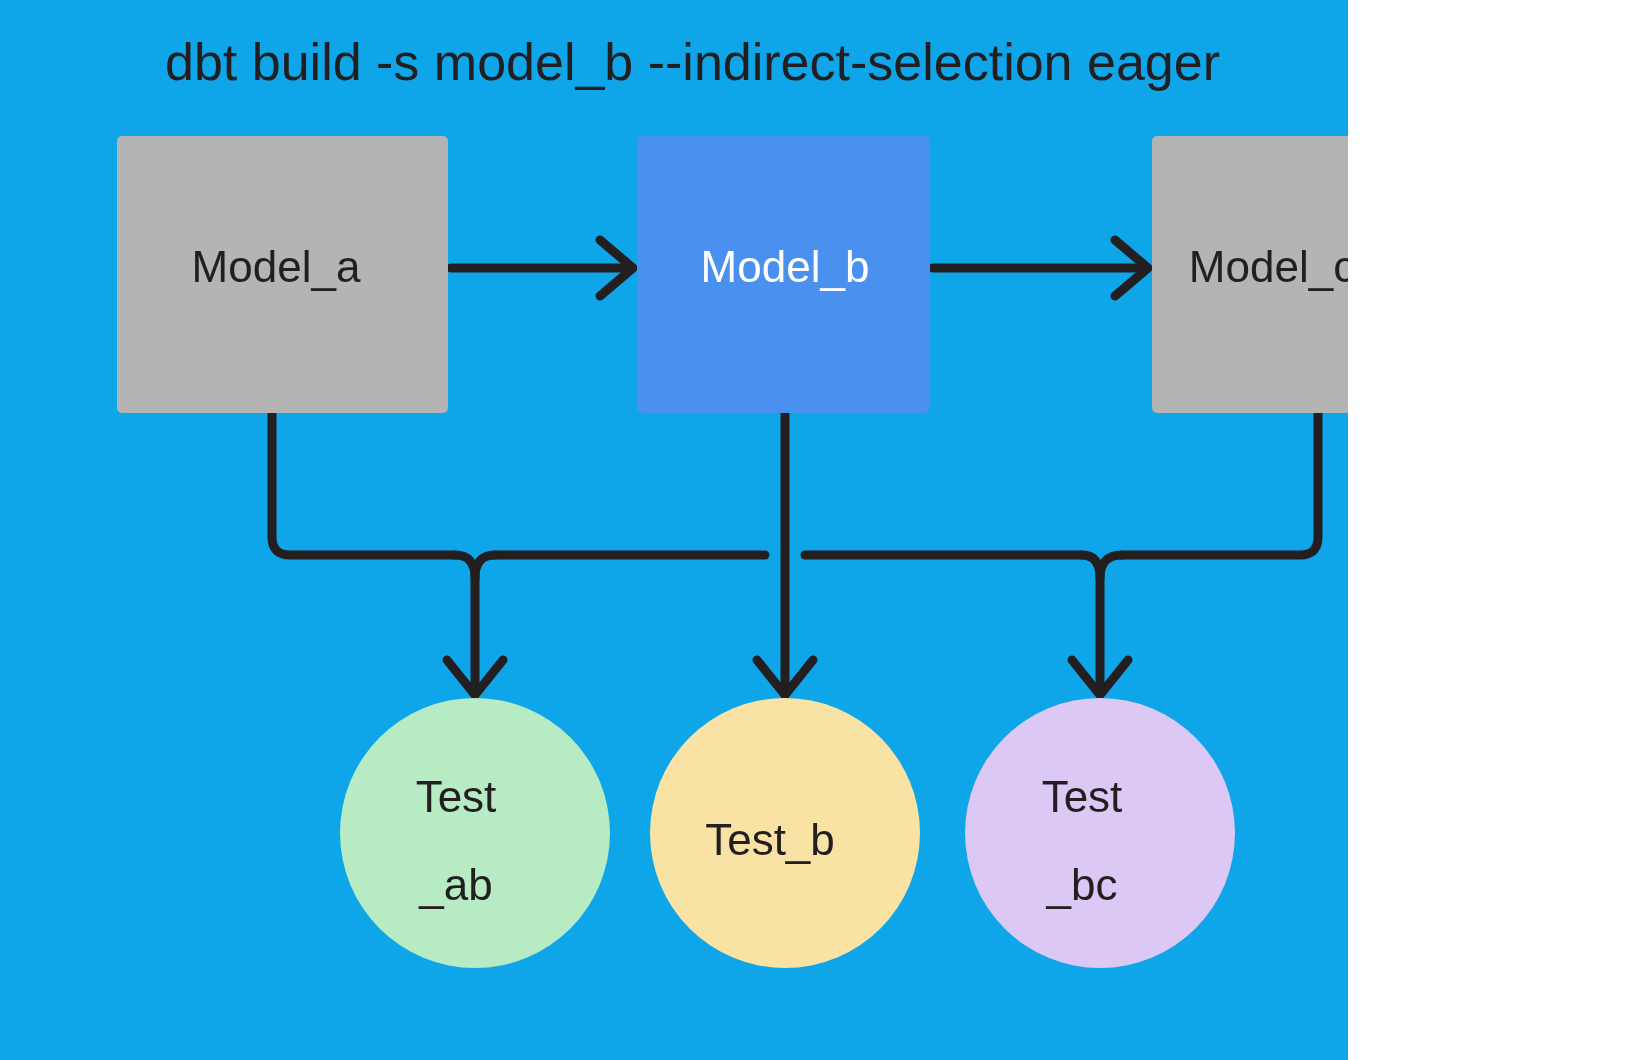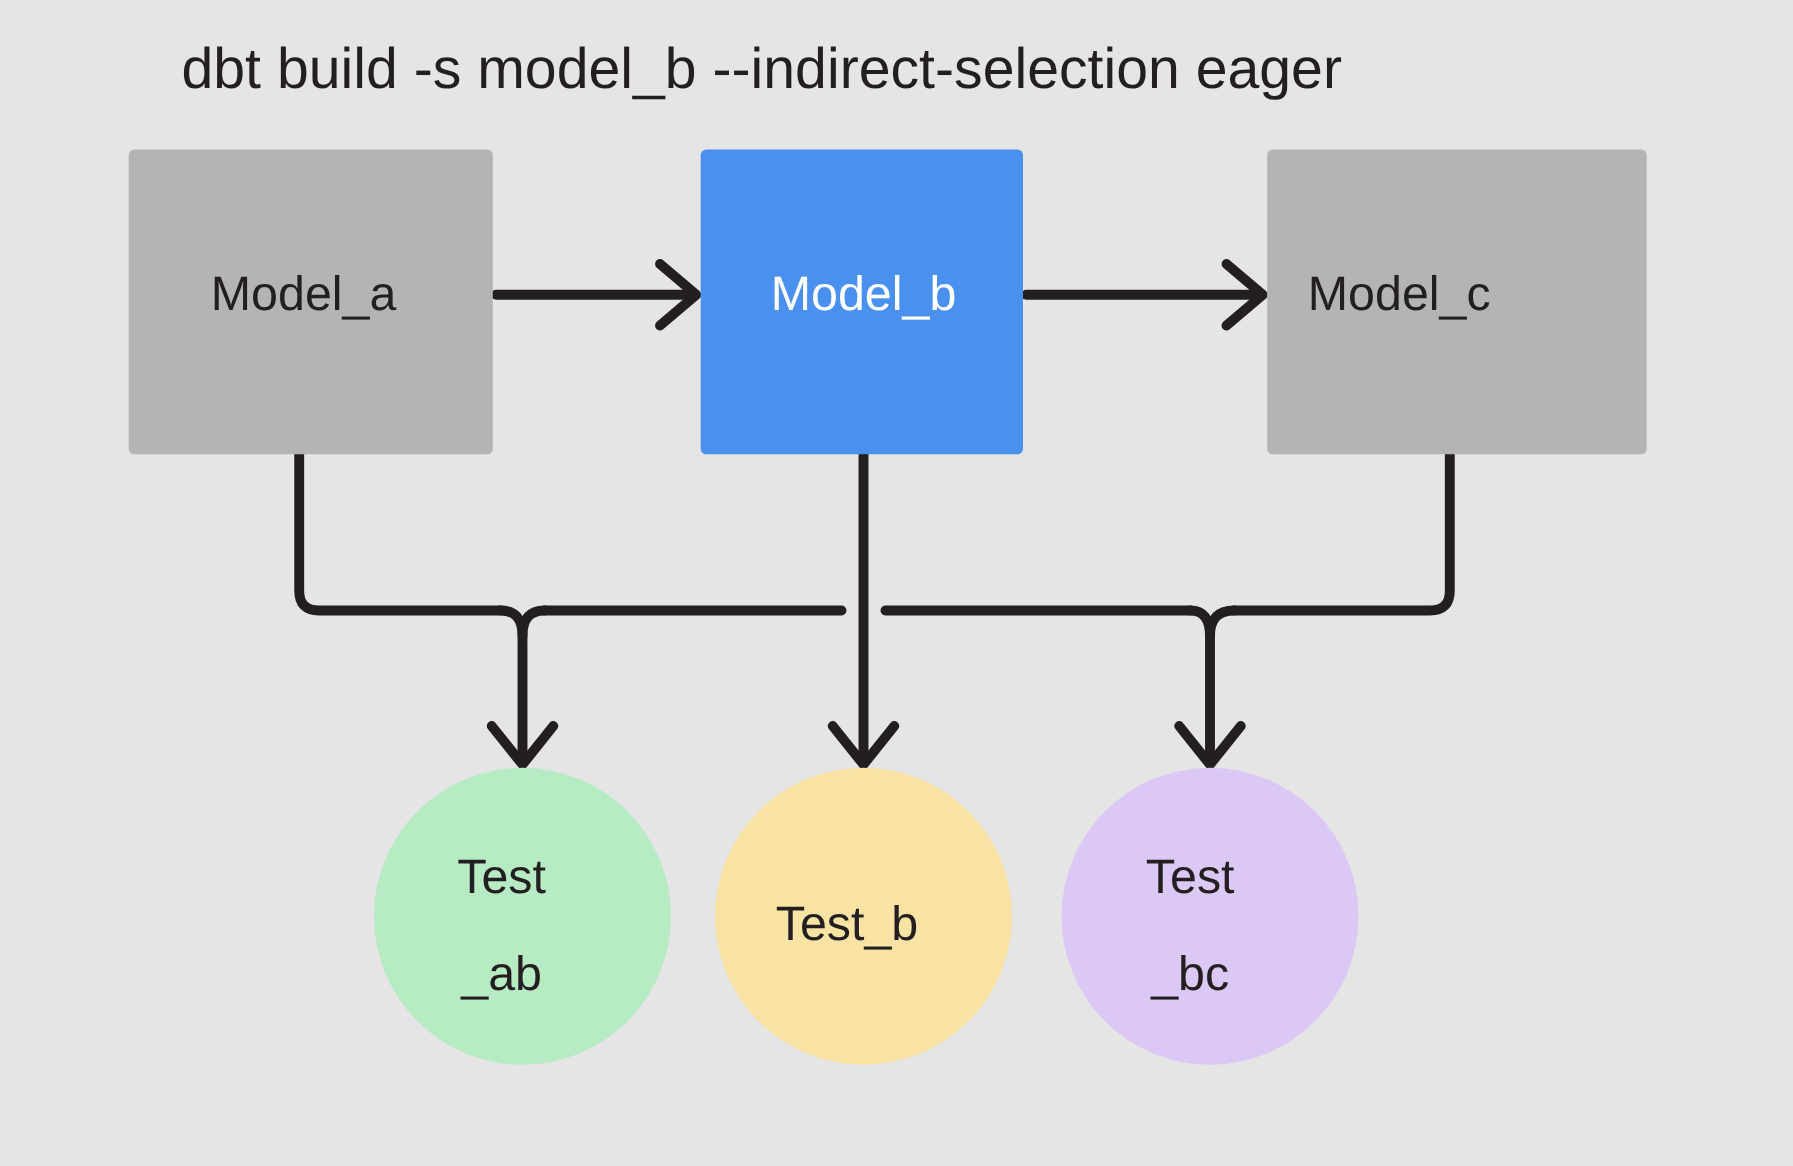--- a/index.html
+++ b/index.html
@@ -7,23 +7,23 @@
     margin: 0;
     padding: 0;
     background: #ffffff;
   }
   body {
     font-family: "Liberation Sans", sans-serif;
     -webkit-font-smoothing: antialiased;
   }
   #canvas {
     position: relative;
-    width: 1630px;
+    width: 1348px;
     height: 1060px;
-    background: #e5e5e5;
+    background: #0ea5e9;
     overflow: hidden;
   }
   #diagram-svg {
     position: absolute;
     left: 0;
     top: 0;
     width: 1630px;
     height: 1060px;
   }
   .title-text {

